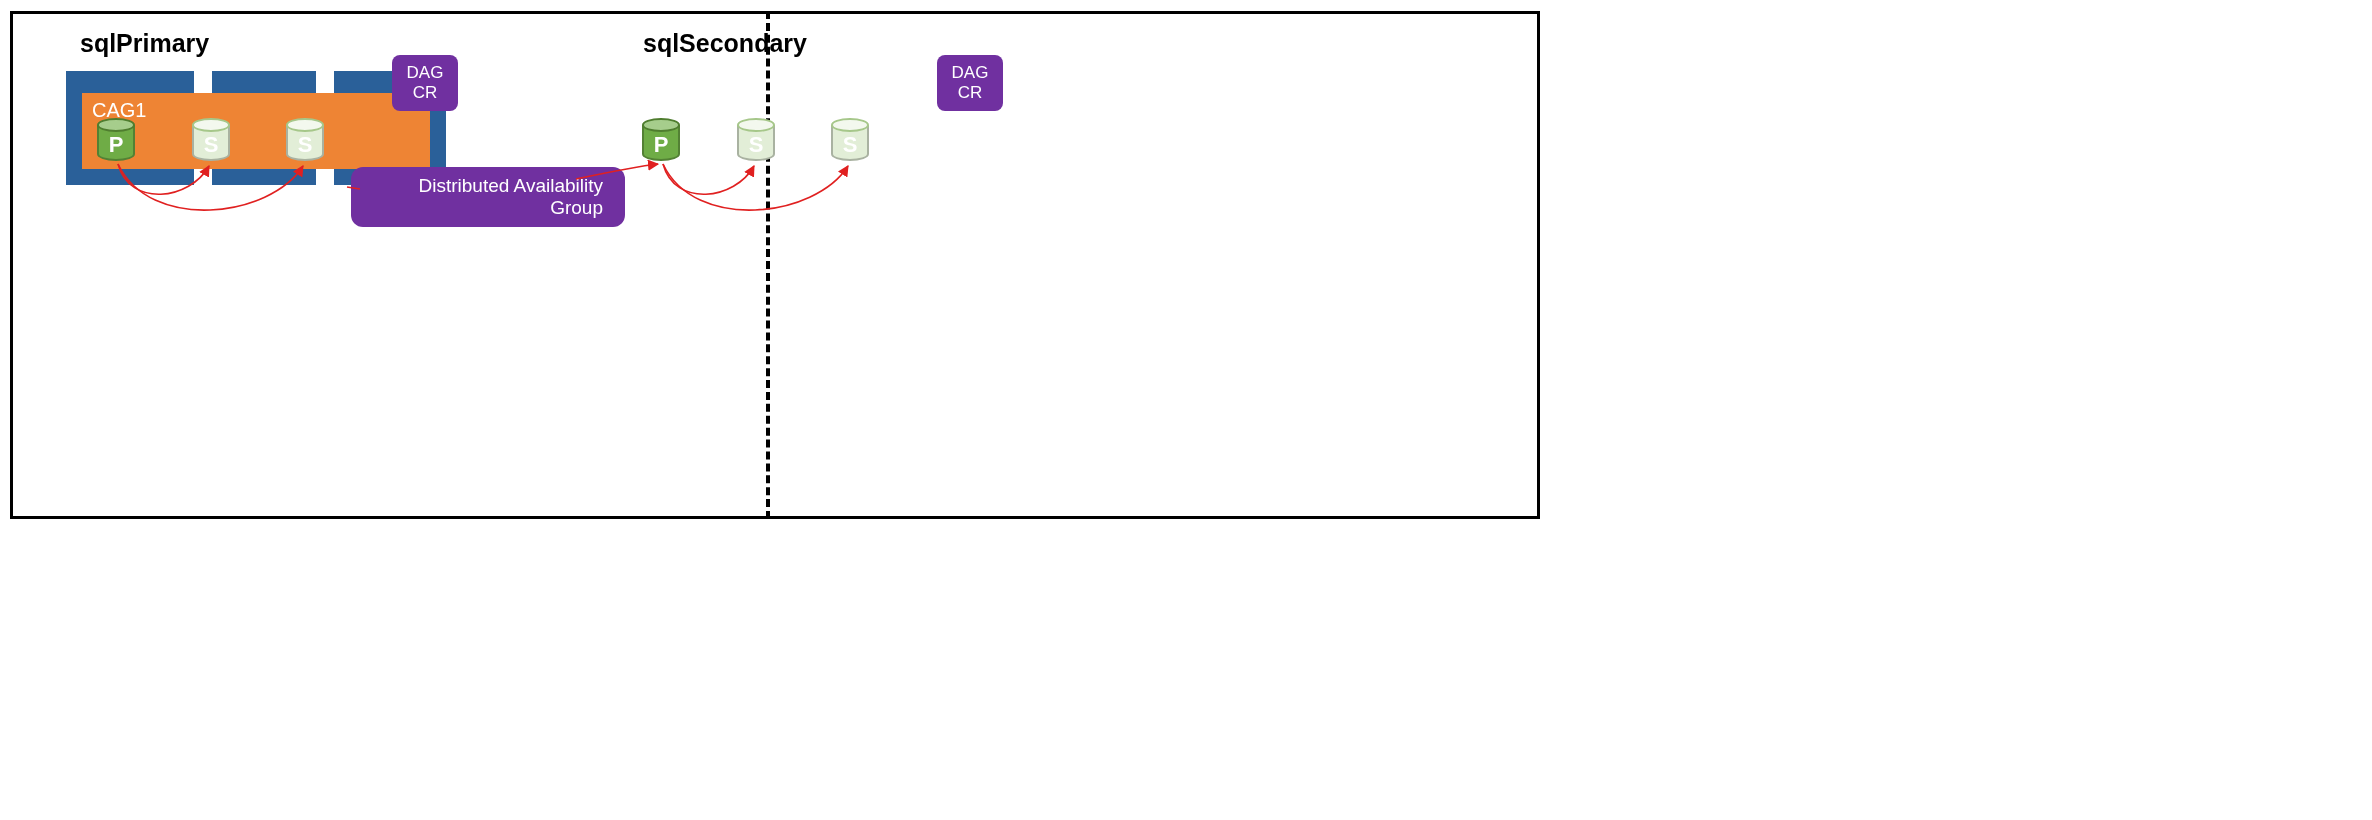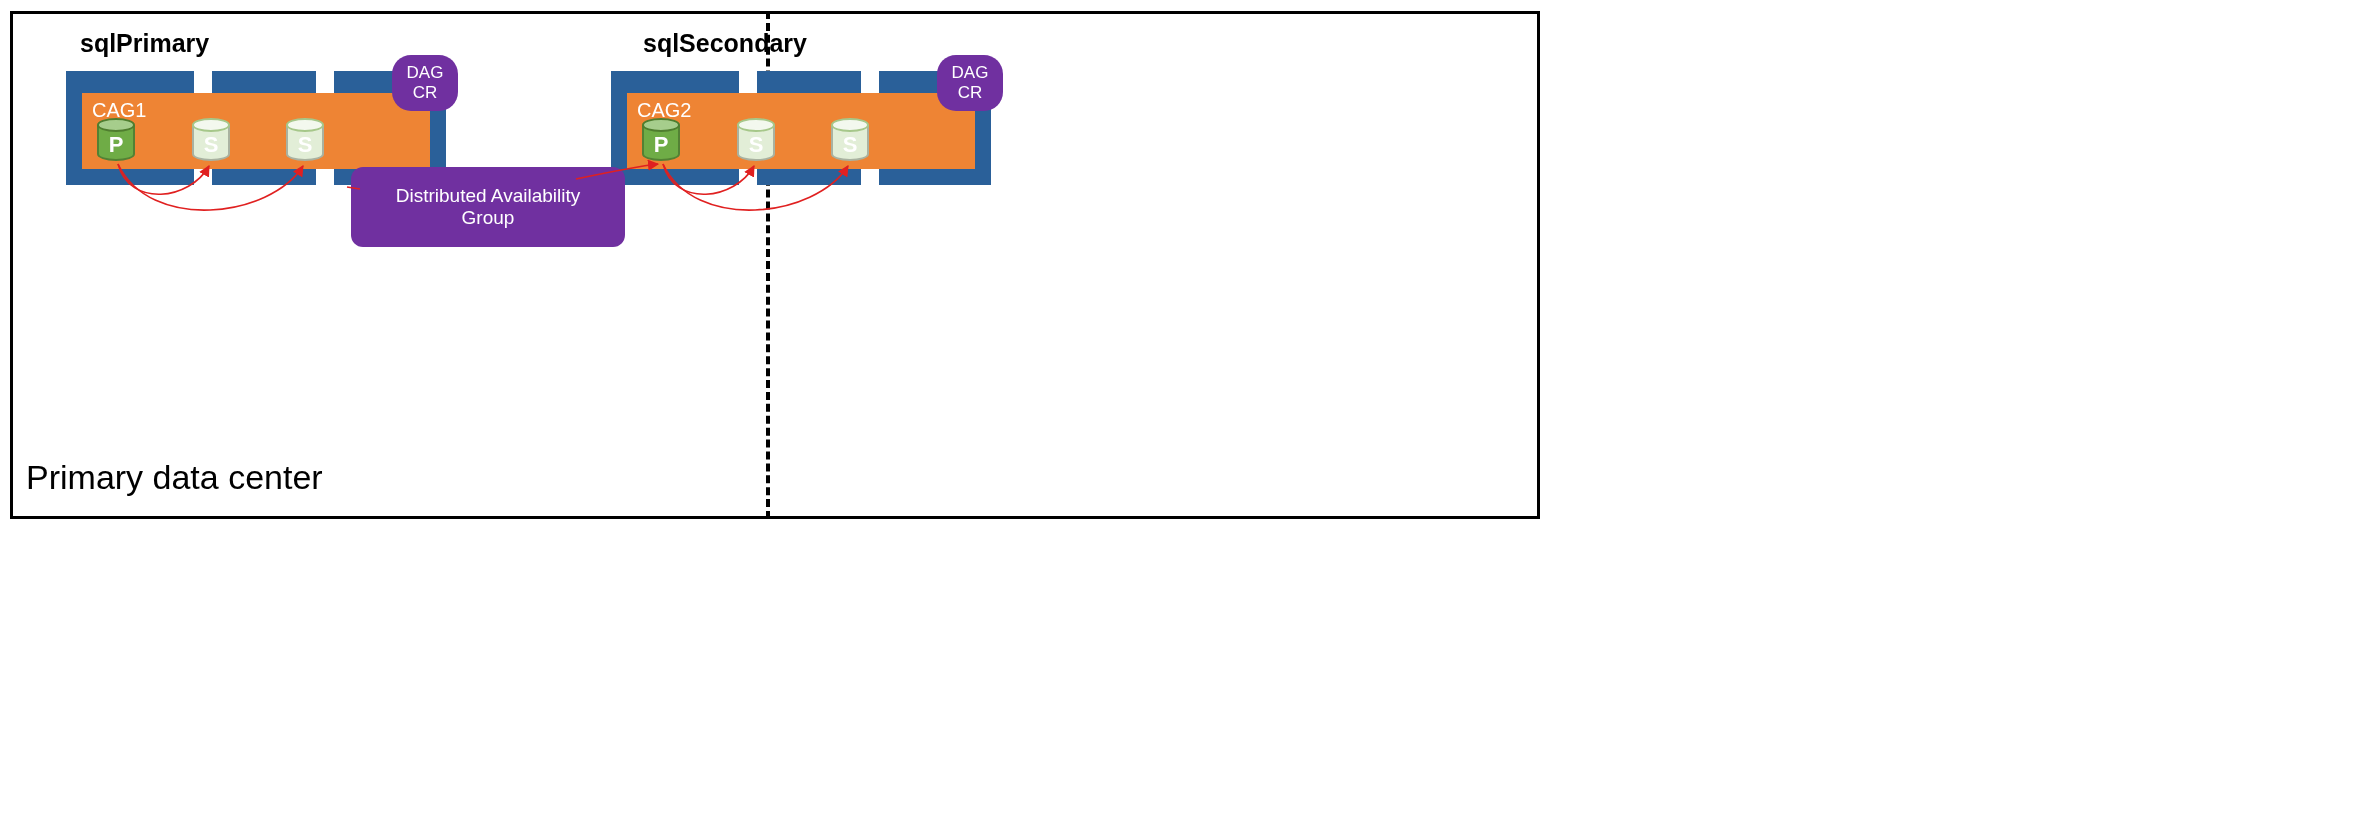--- a/index.html
+++ b/index.html
@@ -86,39 +86,39 @@
     padding: 6px 10px;
     box-sizing: border-box;
   }
 
   
   .dag-badge {
     position: absolute;
     width: 66px;
     height: 56px;
     background: #7030A0;
-    border-radius: 19px;
+    border-radius: 8px;
     color: #ffffff;
     font-size: 17px;
     text-align: center;
     line-height: 1.2;
     display: flex;
     flex-direction: column;
     justify-content: center;
   }
 
   
   .dag-label {
     position: absolute;
     background: #7030A0;
     color: #ffffff;
     border-radius: 12px;
     font-size: 19px;
-    padding: 18px 22px;
-    text-align: center;
+    padding: 8px 22px;
+    text-align: right;
   }
 
   
   .db {
     position: absolute;
     width: 38px;
     height: 46px;
   }
   .db .cyl-body {
     position: absolute;
@@ -203,28 +203,20 @@
     <div class="label">S</div>
   </div>
   <div class="db secondary" style="left:286px; top:118px;">
     <div class="cyl-body"></div>
       <div class="cyl-top"></div>
     <div class="label">S</div>
   </div>
 
   <div class="cluster-title" style="left:643px; top:29px;">sqlSecondary</div>
 
-  <div class="cluster" style="left:611px; top:71px;">
-    <div class="blue-back"></div>
-    <div class="gap gap1"></div>
-    <div class="gap gap2"></div>
-    <div class="orange-bar">
-      <span>CAG2</span>
-    </div>
-  </div>
 
   <div class="dag-badge" style="left:937px; top:55px;">
     <span>DAG</span>
     <span>CR</span>
   </div>
 
   <div class="db primary" style="left:642px; top:118px;">
     <div class="cyl-body"></div>
       <div class="cyl-top"></div>
     <div class="label">P</div>
@@ -235,21 +227,20 @@
     <div class="label">S</div>
   </div>
   <div class="db secondary" style="left:831px; top:118px;">
     <div class="cyl-body"></div>
       <div class="cyl-top"></div>
     <div class="label">S</div>
   </div>
 
   <div class="dag-label" style="left:351px; top:167px; width:230px;">Distributed Availability Group</div>
 
-  <div class="dc-title" style="left:26px; top:458px;">Primary data center</div>
 
   <svg class="arrows" width="1552" height="536">
     <defs>
       <marker id="arrowRed" viewBox="0 0 10 10" refX="9" refY="5" markerWidth="7" markerHeight="7" orient="auto-start-reverse">
         <path d="M 0 0 L 10 5 L 0 10 z" fill="#E02020"></path>
       </marker>
     </defs>
 
     <path d="M118 164 C 130 208, 190 200, 209 166" fill="none" stroke="#E02020" stroke-width="1.6" marker-end="url(#arrowRed)"></path>
     <path d="M118 164 C 150 232, 270 218, 303 166" fill="none" stroke="#E02020" stroke-width="1.6" marker-end="url(#arrowRed)"></path>

